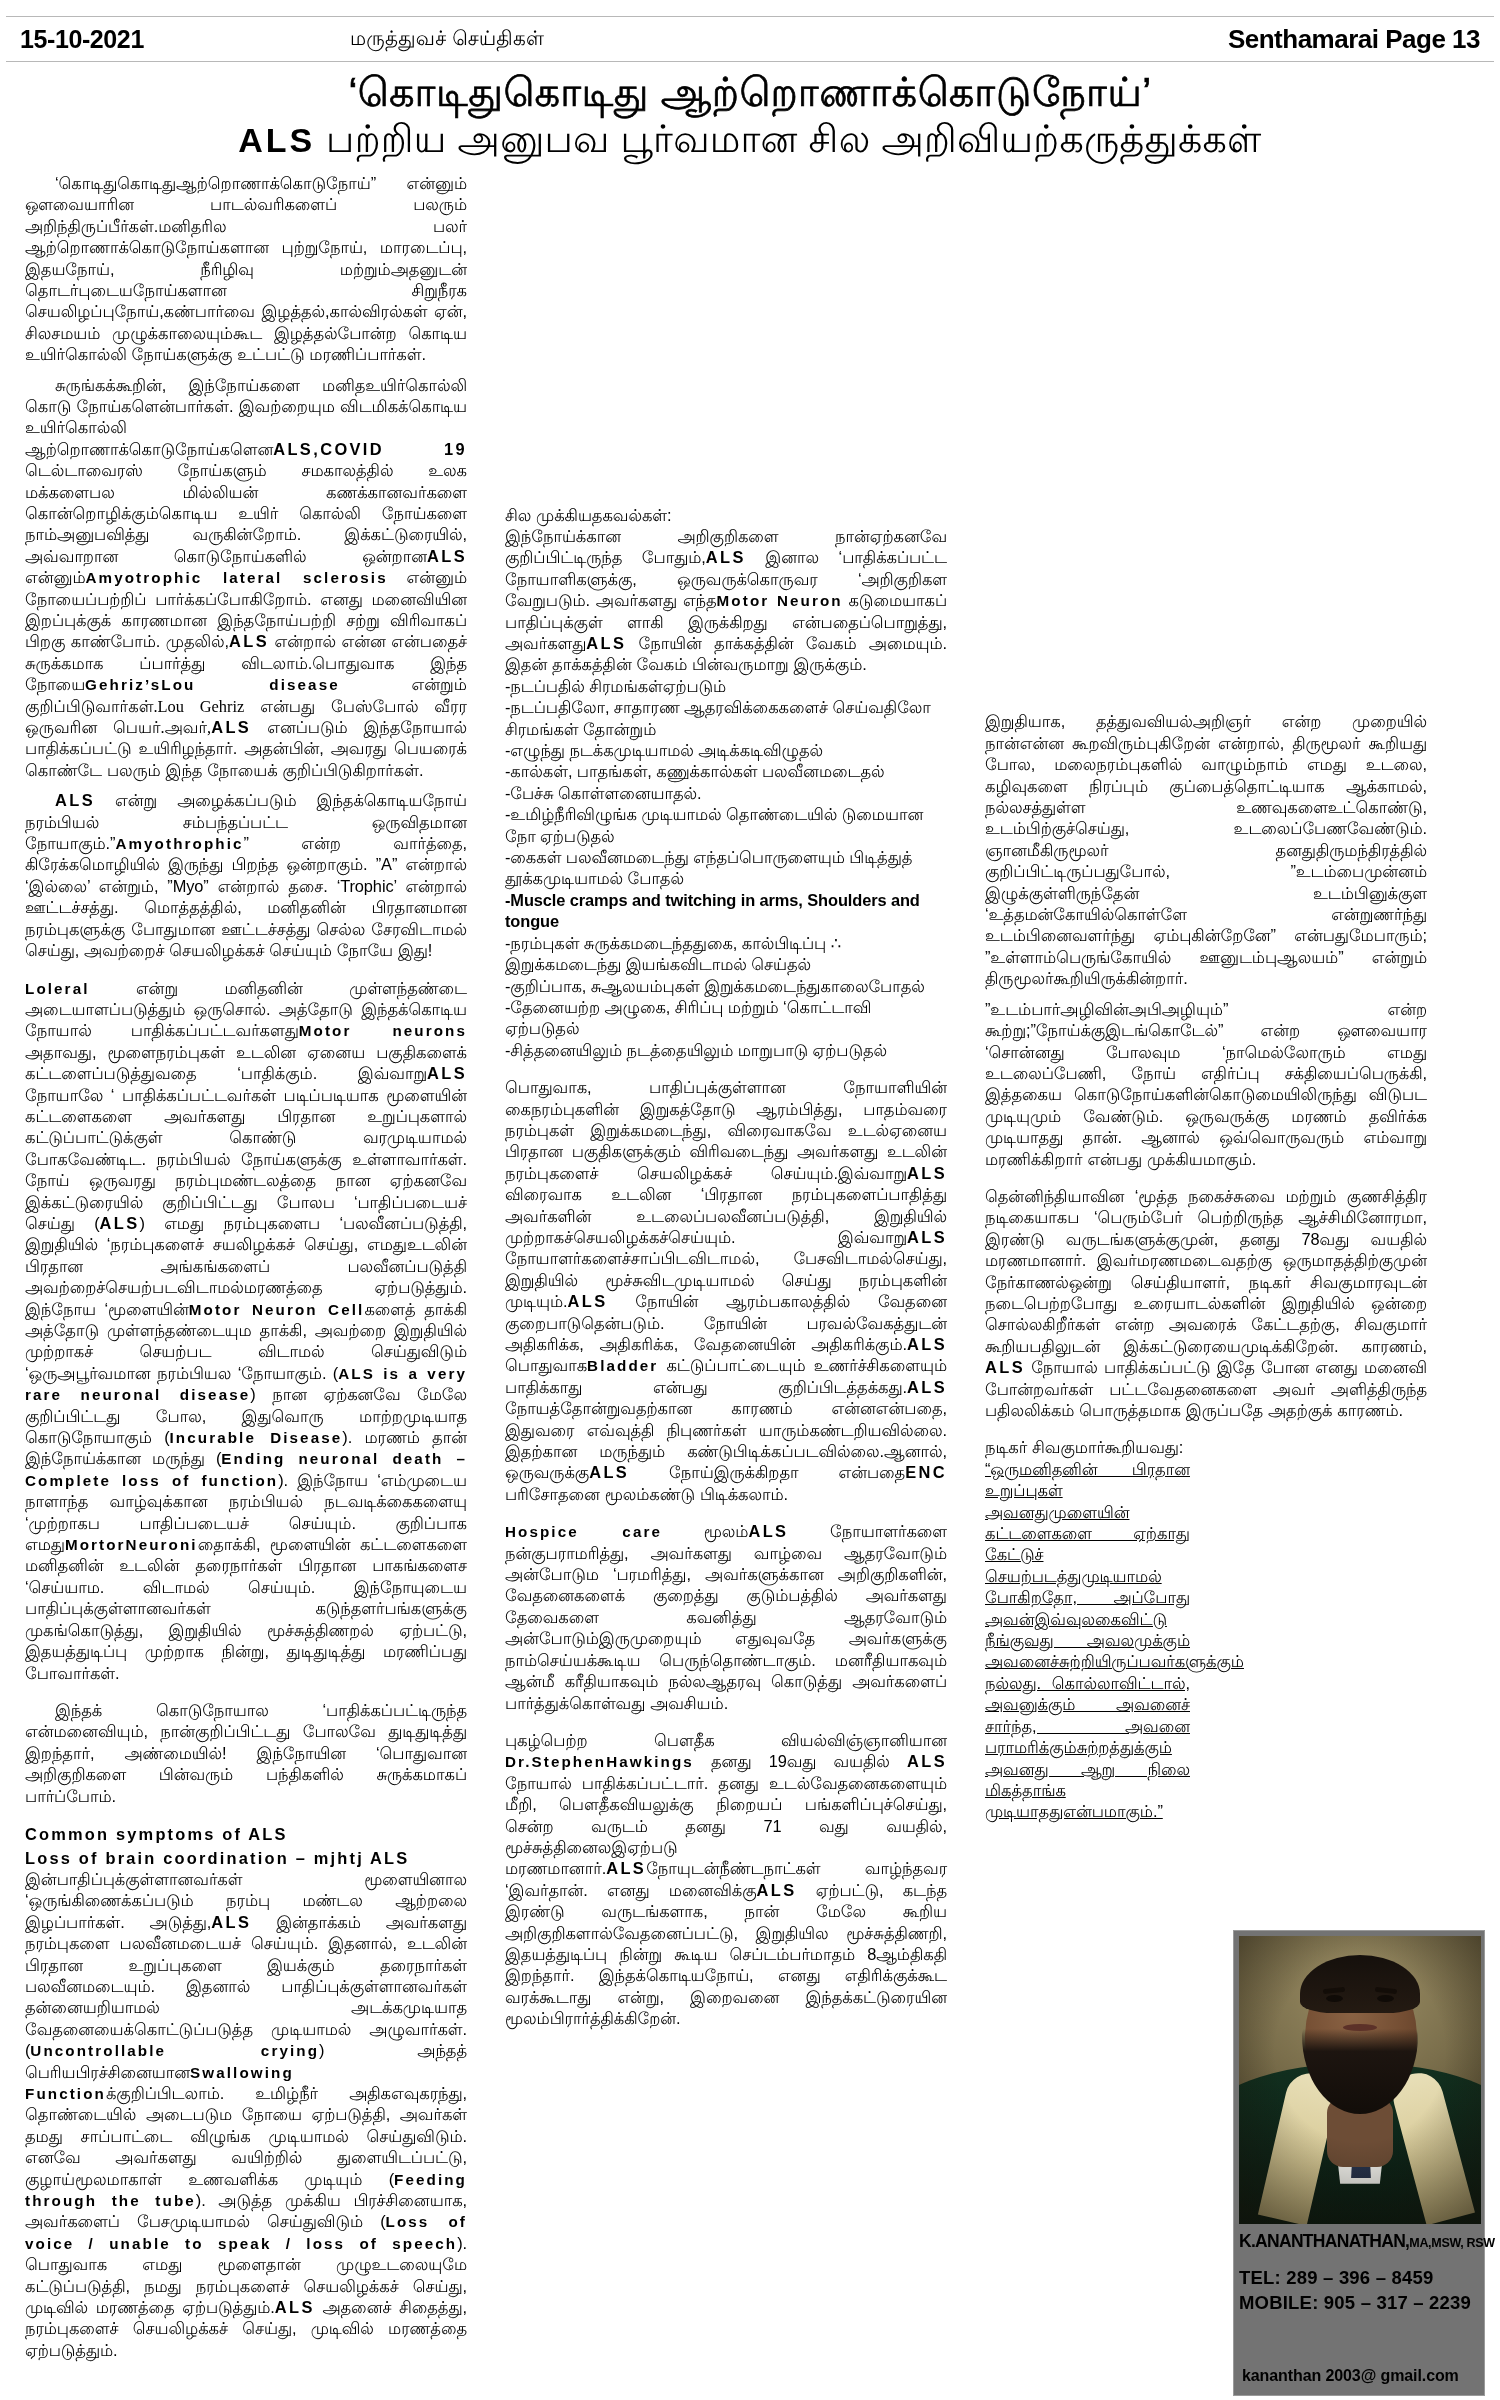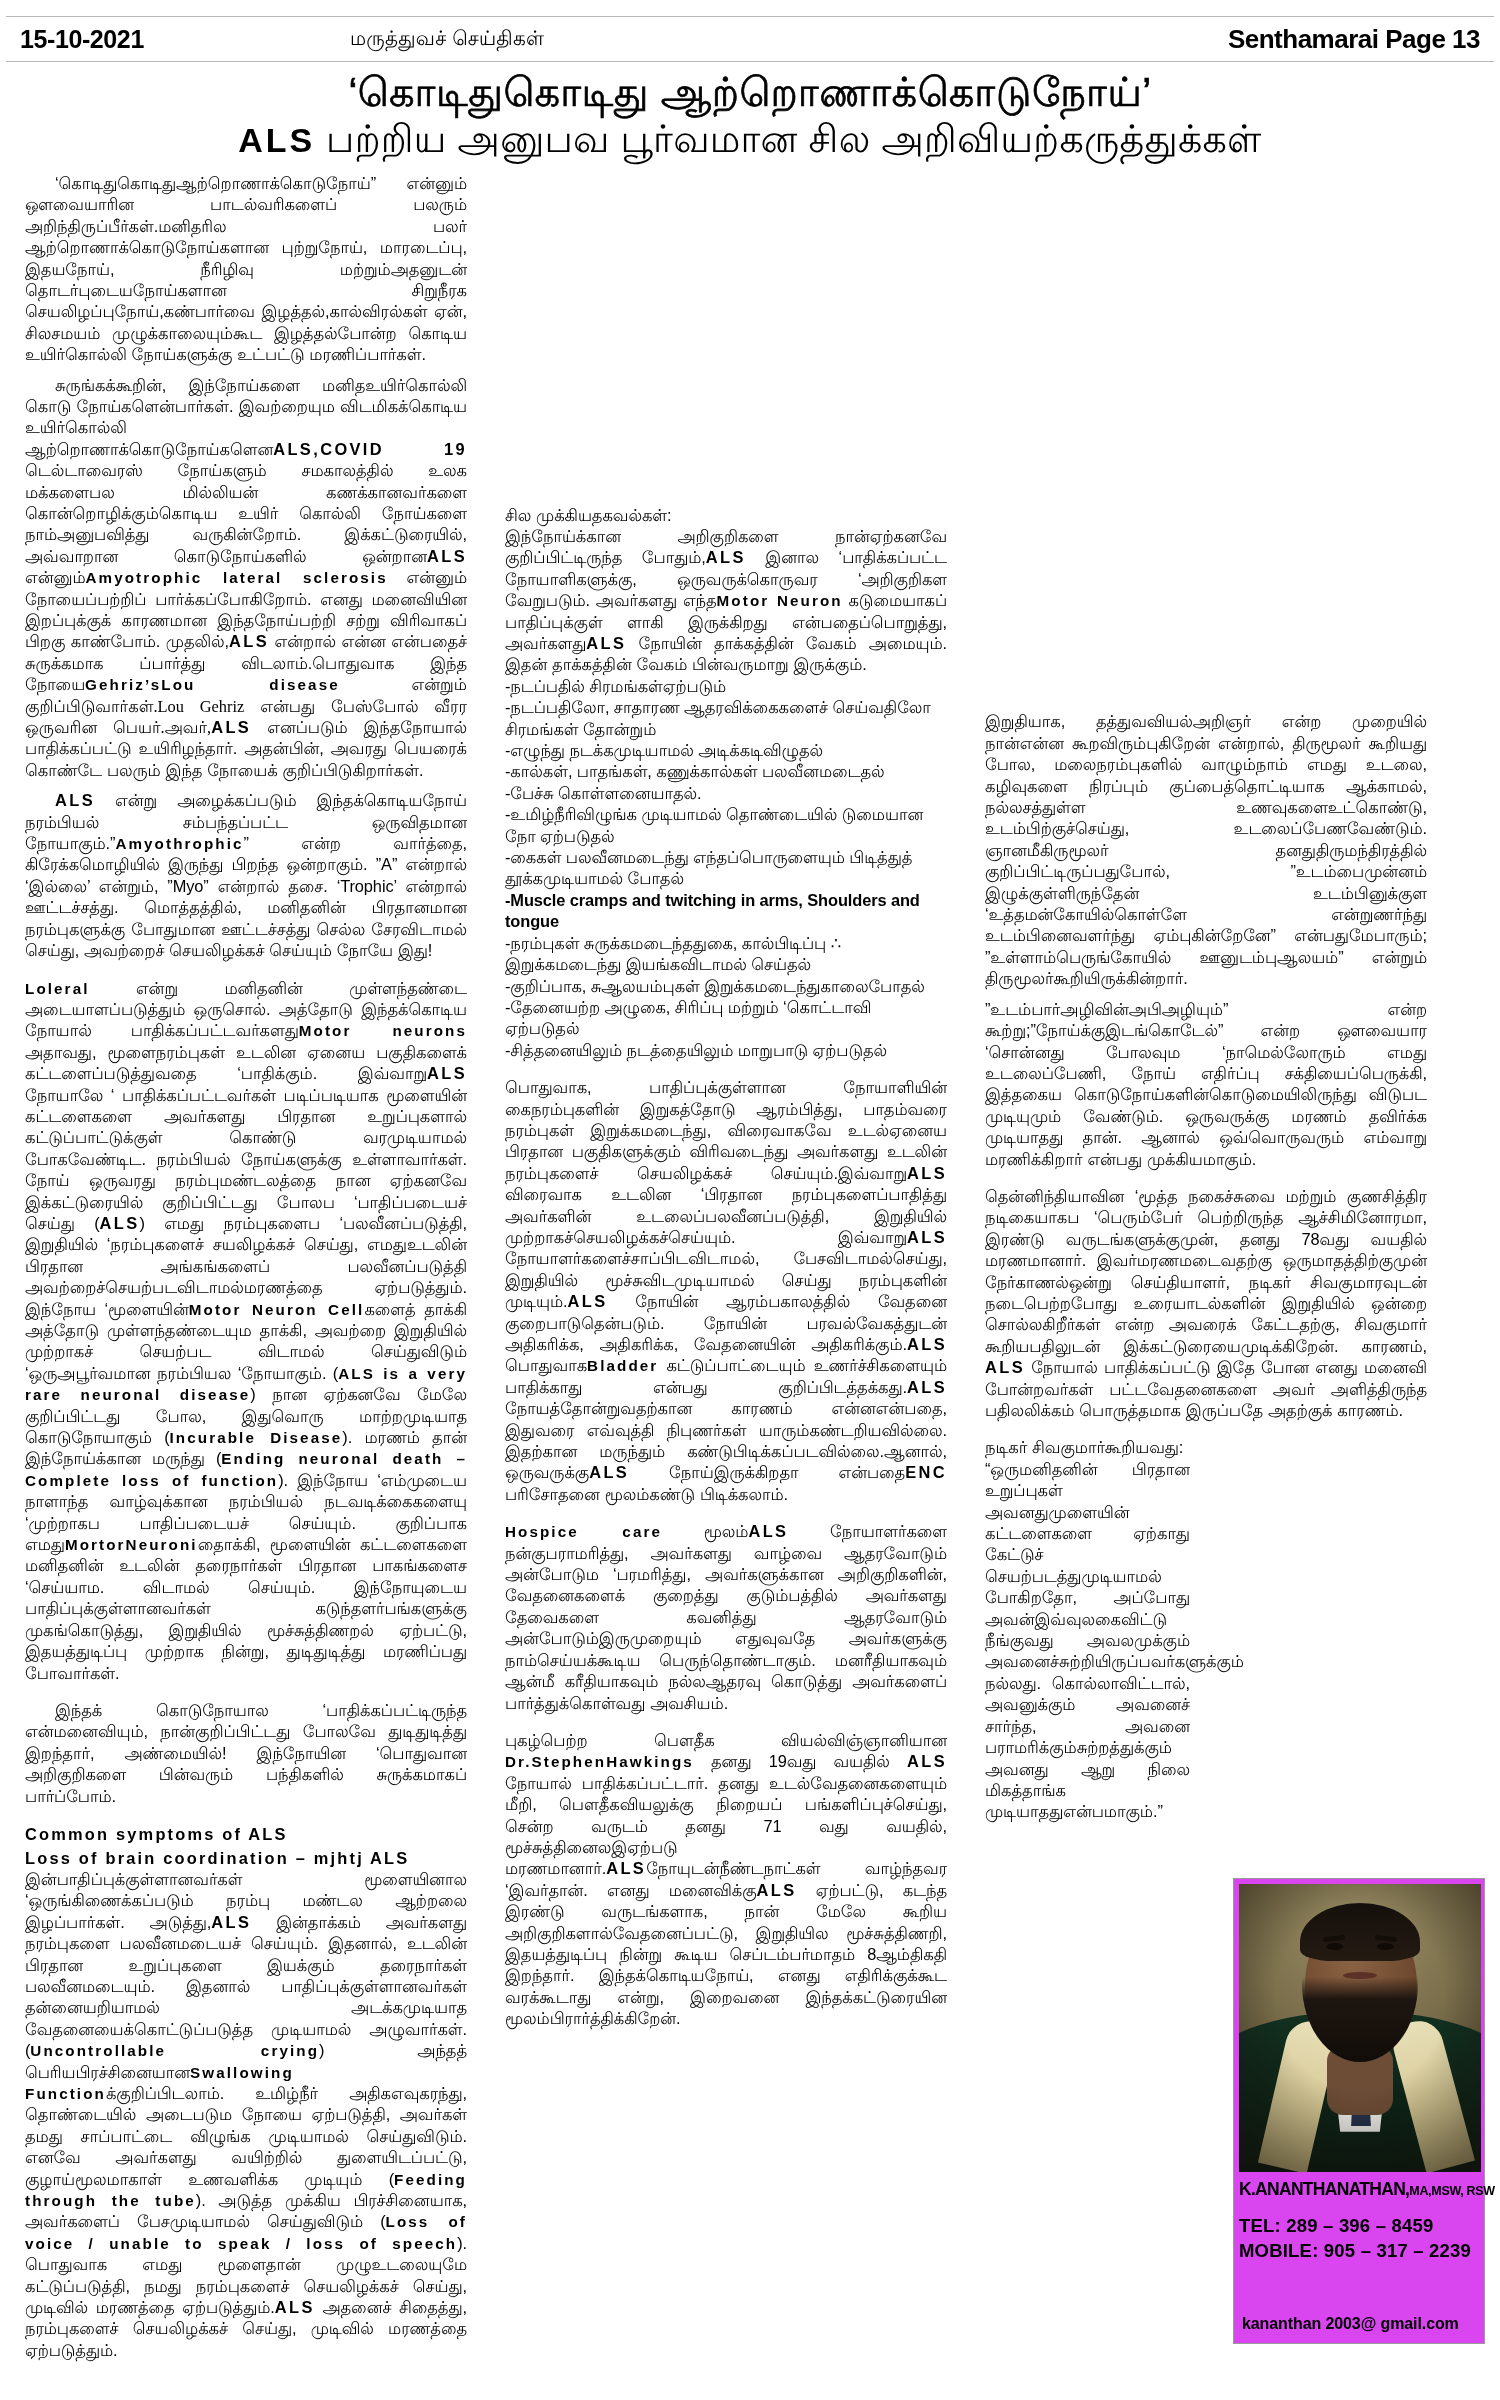--- a/index.html
+++ b/index.html
@@ -143,24 +143,24 @@
     font-size: 16.4px;
     line-height: 21.4px;
     letter-spacing: -0.1px;
     text-align: left;
   }
 
   
   .author-card {
     position: absolute;
     left: 1233px;
-    top: 1862px;
+    top: 1914px;
     width: 252px;
     border: 1px solid #9a9a9a;
-    background: #d946ef;
+    background: #737373;
     padding: 5px 5px 7px 5px;
   }
   .author-photo {
     width: 242px;
     height: 288px;
     position: relative;
     overflow: hidden;
     background: #6f6347;
   }
   .author-photo .bg {
@@ -371,21 +371,21 @@
     <div class="col">
 
       <p class="body"><span>இறுதியாக, தத்துவவியல்அறிஞர் என்ற முறையில் நான்என்ன கூறவிரும்புகிறேன் என்றால், திருமூலர் கூறியது போல, மலைநரம்புகளில் வாழும்நாம் எமது உடலை, கழிவுகளை நிரப்பும் குப்பைத்தொட்டியாக ஆக்காமல், நல்லசத்துள்ள உணவுகளைஉட்கொண்டு, உடம்பிற்குச்செய்து, உடலைப்பேணவேண்டும். ஞானமீகிருமூலர் தனதுதிருமந்திரத்தில் குறிப்பிட்டிருப்பதுபோல், ”உடம்பைமுன்னம் இழுக்குள்ளிருந்தேன் உடம்பினுக்குள ‘உத்தமன்கோயில்கொள்ளே என்றுணர்ந்து உடம்பினைவளர்ந்து ஏம்புகின்றேனே” என்பதுமேபாரும்; ”உள்ளாம்பெருங்கோயில் ஊனுடம்புஆலயம்” என்றும் திருமூலர்கூறியிருக்கின்றார்.</span></p>
 
       <p class="body gap-sm"><span>”உடம்பார்அழிவின்அபிஅழியும்” என்ற கூற்று;</span><span>”நோய்க்குஇடங்கொடேல்” என்ற ஔவையார ‘சொன்னது போலவும ‘நாமெல்லோரும் எமது உடலைப்பேணி, நோய் எதிர்ப்பு சக்தியைப்பெருக்கி, இத்தகைய கொடுநோய்களின்கொடுமையிலிருந்து விடுபட முடியுமும் வேண்டும். ஒருவருக்கு மரணம் தவிர்க்க முடியாதது தான். ஆனால் ஒவ்வொருவரும் எம்வாறு மரணிக்கிறார் என்பது முக்கியமாகும்.</span></p>
 
       <p class="body gap"><span>தென்னிந்தியாவின ‘மூத்த நகைச்சுவை மற்றும் குணசித்திர நடிகையாகப ‘பெரும்பேர் பெற்றிருந்த ஆச்சிமினோரமா, இரண்டு வருடங்களுக்குமுன், தனது 78வது வயதில் மரணமானார். இவர்மரணமடைவதற்கு ஒருமாதத்திற்குமுன் நேர்காணல்ஒன்று செய்தியாளர், நடிகர் சிவகுமாரவுடன் நடைபெற்றபோது உரையாடல்களின் இறுதியில் ஒன்றை சொல்லகிறீர்கள் என்ற அவரைக் கேட்டதற்கு, சிவகுமார் கூறியபதிலுடன் இக்கட்டுரையைமுடிக்கிறேன். காரணம்,</span> <span class="smallcaps-lg">ALS</span><span> நோயால் பாதிக்கப்பட்டு இதே போன எனது மனைவி போன்றவர்கள் பட்டவேதனைகளை அவர் அளித்திருந்த பதிலலிக்கம் பொருத்தமாக இருப்பதே அதற்குக் காரணம்.</span></p>
 
       <p class="body gap">நடிகர் சிவகுமார்கூறியவது:</p>
 
-      <p class="body" style="width:205px;">“ஒருமனிதனின் பிரதான உறுப்புகள் அவனதுமுளையின் கட்டளைகளை ஏற்காது கேட்டுச் செயற்படத்துமுடியாமல் போகிறதோ, அப்போது அவன்இவ்வுலகைவிட்டு நீங்குவது அவலமுக்கும் அவனைச்சுற்றியிருப்பவர்களுக்கும் நல்லது. கொல்லாவிட்டால், அவனுக்கும் அவனைச் சார்ந்த, அவனை பராமரிக்கும்சுற்றத்துக்கும் அவனது ஆறு நிலை மிகத்தாங்க முடியாததுஎன்பமாகும்.”</p>
+      <p class="body" style="width:205px;text-decoration:underline;">“ஒருமனிதனின் பிரதான உறுப்புகள் அவனதுமுளையின் கட்டளைகளை ஏற்காது கேட்டுச் செயற்படத்துமுடியாமல் போகிறதோ, அப்போது அவன்இவ்வுலகைவிட்டு நீங்குவது அவலமுக்கும் அவனைச்சுற்றியிருப்பவர்களுக்கும் நல்லது. கொல்லாவிட்டால், அவனுக்கும் அவனைச் சார்ந்த, அவனை பராமரிக்கும்சுற்றத்துக்கும் அவனது ஆறு நிலை மிகத்தாங்க முடியாததுஎன்பமாகும்.”</p>
 
     </div>
 
   </div>
 
   <div class="author-card">
     <div class="author-photo">
       <div class="bg"></div>
       <div class="gown"></div>
       <div class="stole-l"></div>

